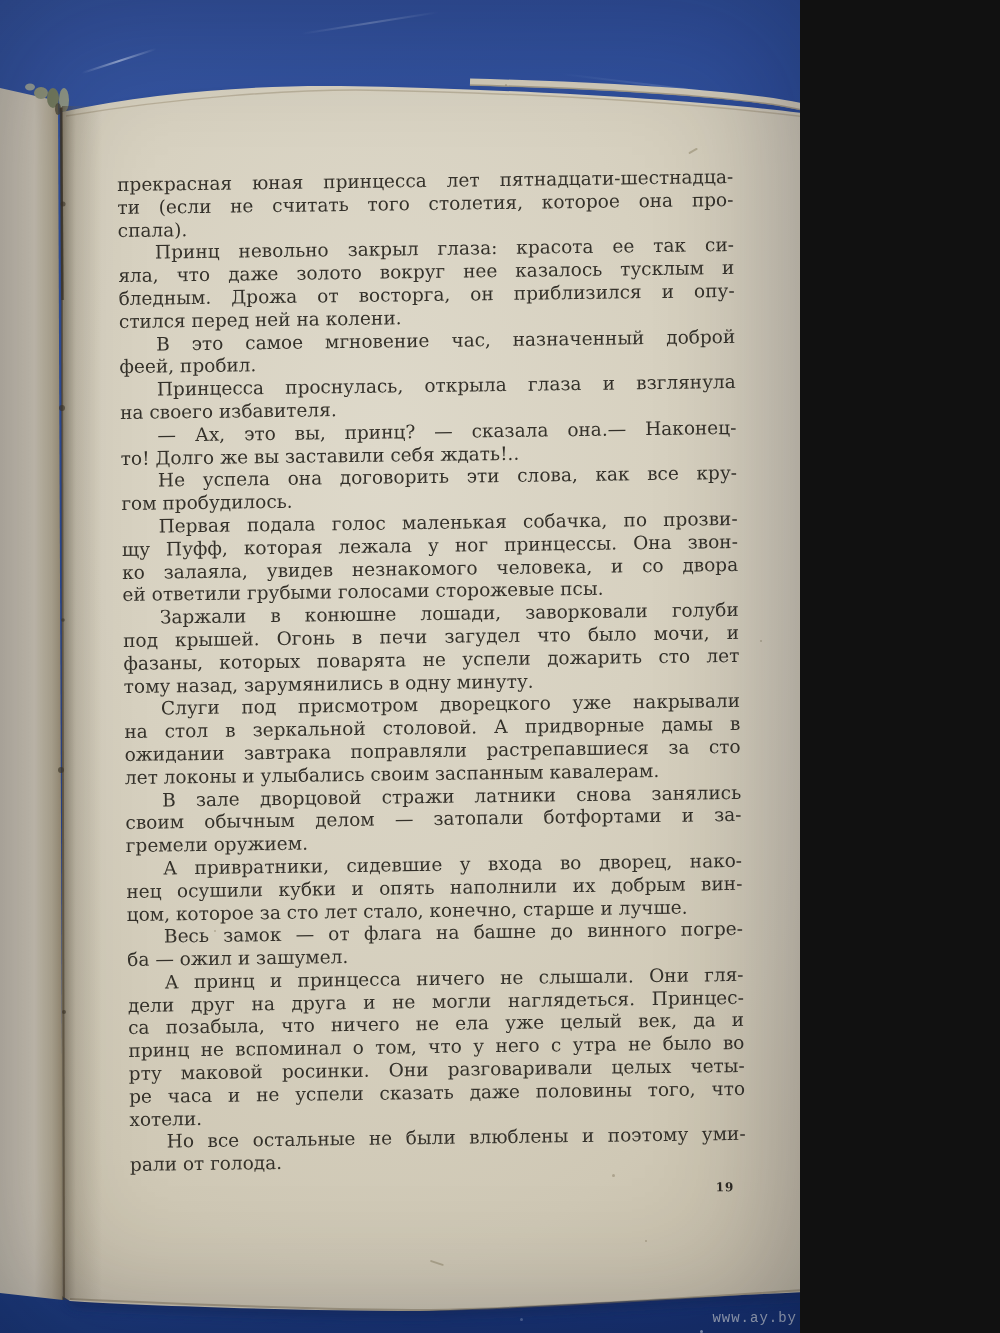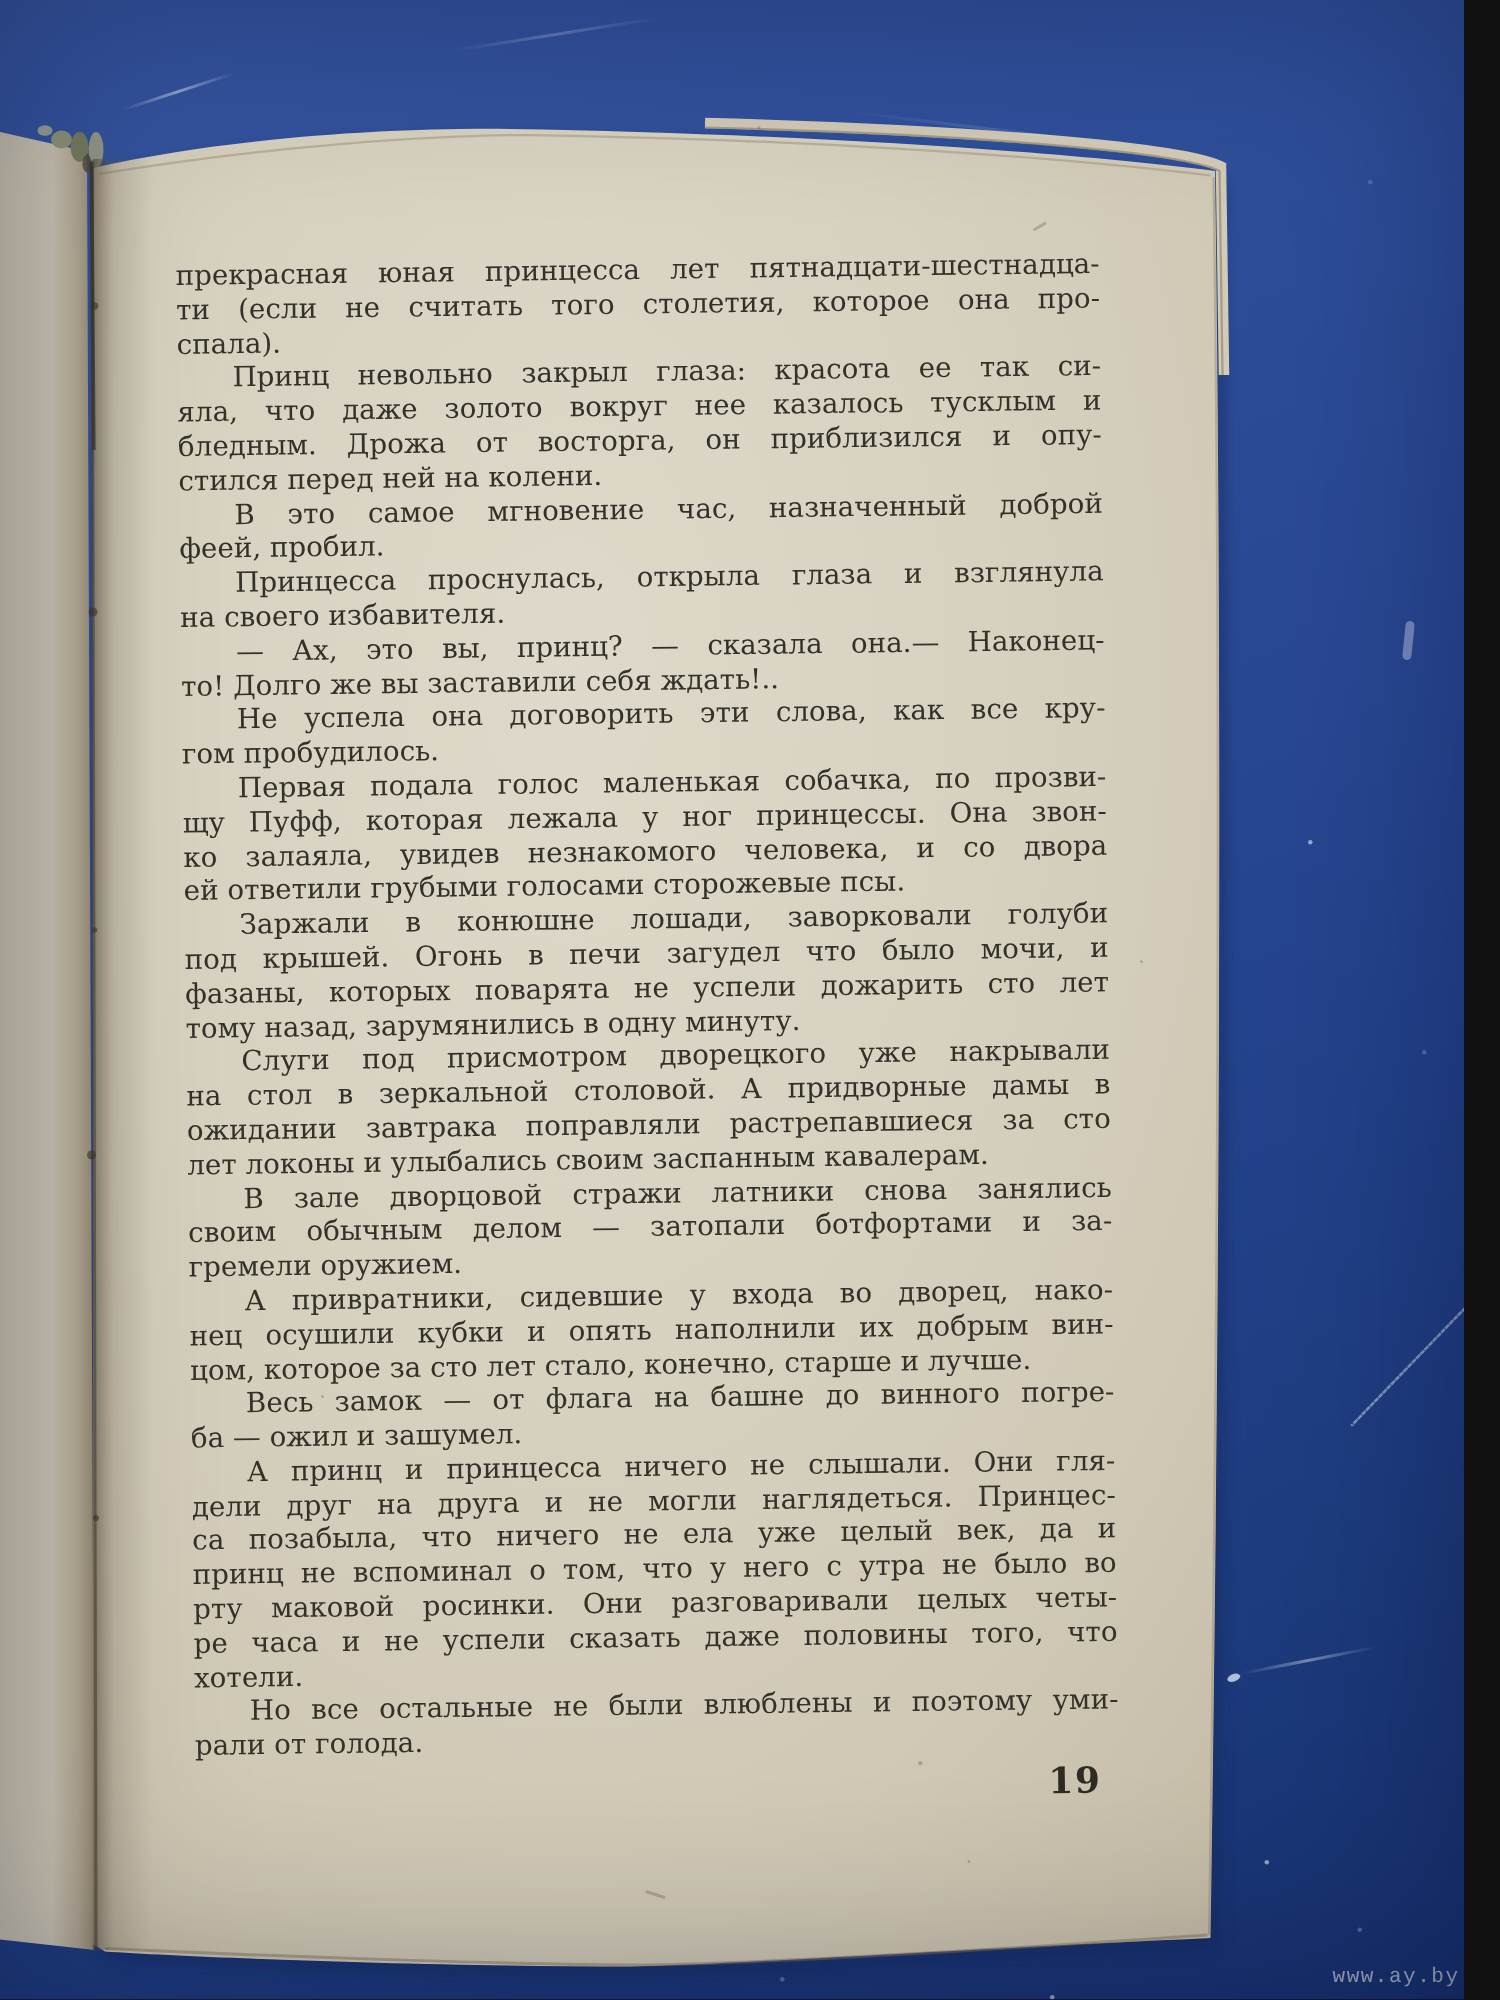--- a/index.html
+++ b/index.html
@@ -1,17 +1,17 @@
 <!DOCTYPE html>
 <html><head>
 <meta charset="utf-8">
 <style>
   html,body { margin:0; padding:0; background:#111; }
   .stage {
-    position:relative; width:976px; height:1333px; overflow:hidden;
+    position:relative; width:800px; height:1333px; overflow:hidden;
     background: linear-gradient(158deg, #36559f 0%, #2e4e9a 28%, #294894 48%,
                 #23428b 64%, #1d3b7d 82%, #173170 100%);
   }
   .vignette {
     position:absolute; inset:0; pointer-events:none;
     box-shadow: inset 0 0 140px rgba(0,5,30,0.32);
   }
   svg.book { position:absolute; left:0; top:0; }
 
   
@@ -20,21 +20,21 @@
     transform: rotate(-0.75deg); transform-origin: 0 0;
     font-family: "DejaVu Serif", "Liberation Serif", serif;
     font-size:18.5px; line-height:22.8px; color:#34312a;
     text-rendering: optimizeLegibility;
   }
   .line { height:22.8px; text-align:justify; text-align-last:justify; }
   .line.para-end { text-align-last:left; }
   .line.indent { text-indent:37px; }
   .pagenum {
     position:absolute; top:1010px; right:12px;
-    font-size:24px; font-weight:bold; letter-spacing:1px; color:#2e2b24;
+    font-size:12px; font-weight:bold; letter-spacing:1px; color:#2e2b24;
   }
 
   
   .scr { position:absolute; height:2px; border-radius:2px;
          background:linear-gradient(90deg, rgba(255,255,255,0),
                     rgba(225,235,250,0.55), rgba(255,255,255,0)); }
   .scr.dotted { background:none; height:0;
                 border-top:2px dotted rgba(220,230,248,0.5); }
   .blob { position:absolute; border-radius:50%;
           background:rgba(228,236,250,0.75); }

